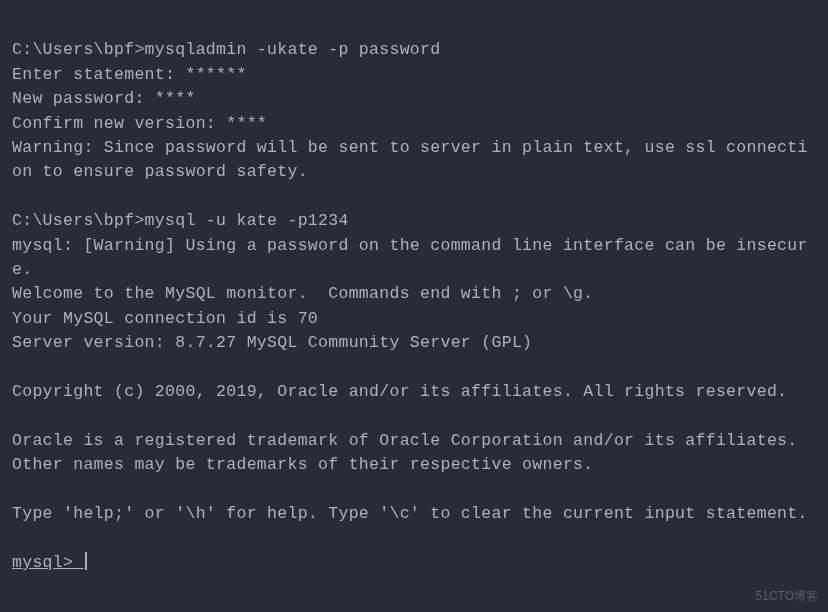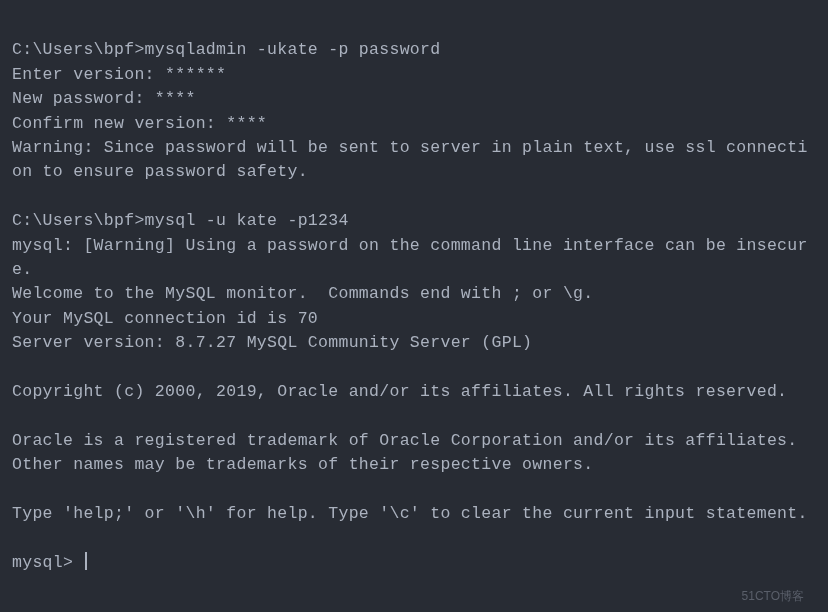--- a/index.html
+++ b/index.html
@@ -19,46 +19,47 @@
       overflow: hidden;
       position: relative;
       letter-spacing: 0.3px;
     }
     .terminal {
       white-space: pre-wrap;
       word-break: break-all;
     }
     .prompt-line {
       display: inline;
+      text-decoration: underline;
     }
     .cursor {
       display: inline-block;
       width: 2px;
       height: 18px;
       background-color: #abb2bf;
       vertical-align: text-bottom;
       margin-left: 2px;
       margin-bottom: 2px;
     }
     .watermark {
       position: absolute;
       bottom: 6px;
-      right: 24px;
+      right: 10px;
       color: #5a5f6a;
       font-size: 12px;
       font-family: sans-serif;
       letter-spacing: 0;
     }
   </style>
 </head>
 <body>
 
 <div class="terminal">
 <span>C:\Users\bpf&gt;mysqladmin -ukate -p password</span>
-<span>Enter version: ******</span>
+<span>Enter statement: ******</span>
 <span>New password: ****</span>
 <span>Confirm new version: ****</span>
 <span>Warning: Since password will be sent to server in plain text, use ssl connection to ensure password safety.</span>
 <span></span>
 <span>C:\Users\bpf&gt;mysql -u kate -p1234</span>
 <span>mysql: [Warning] Using a password on the command line interface can be insecure.</span>
 <span>Welcome to the MySQL monitor.  Commands end with ; or \g.</span>
 <span>Your MySQL connection id is 70</span>
 <span>Server version: 8.7.27 MySQL Community Server (GPL)</span>
 <span></span>

